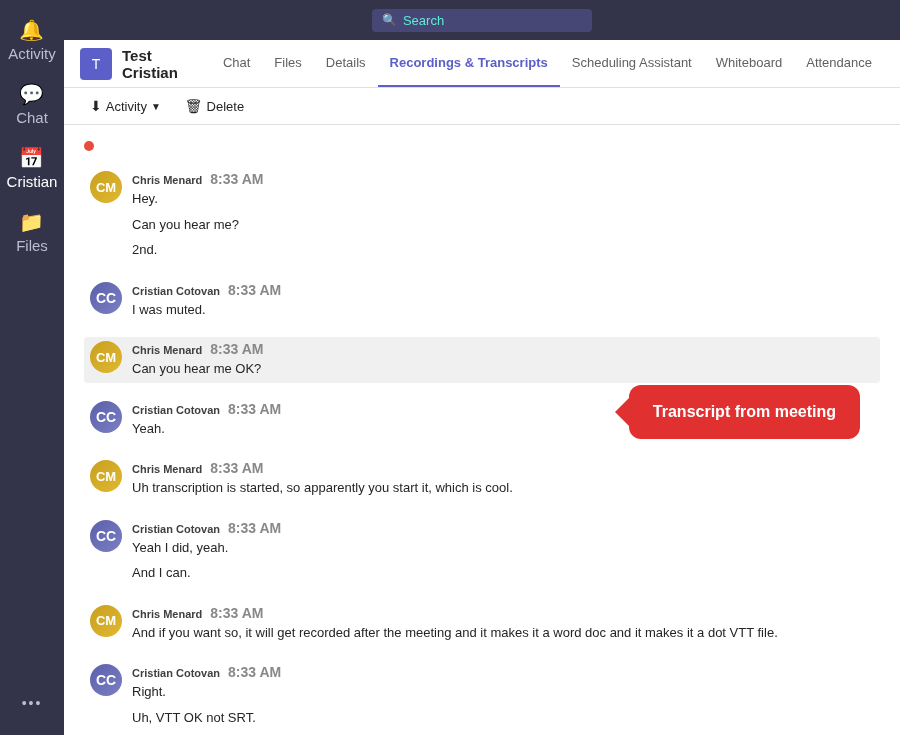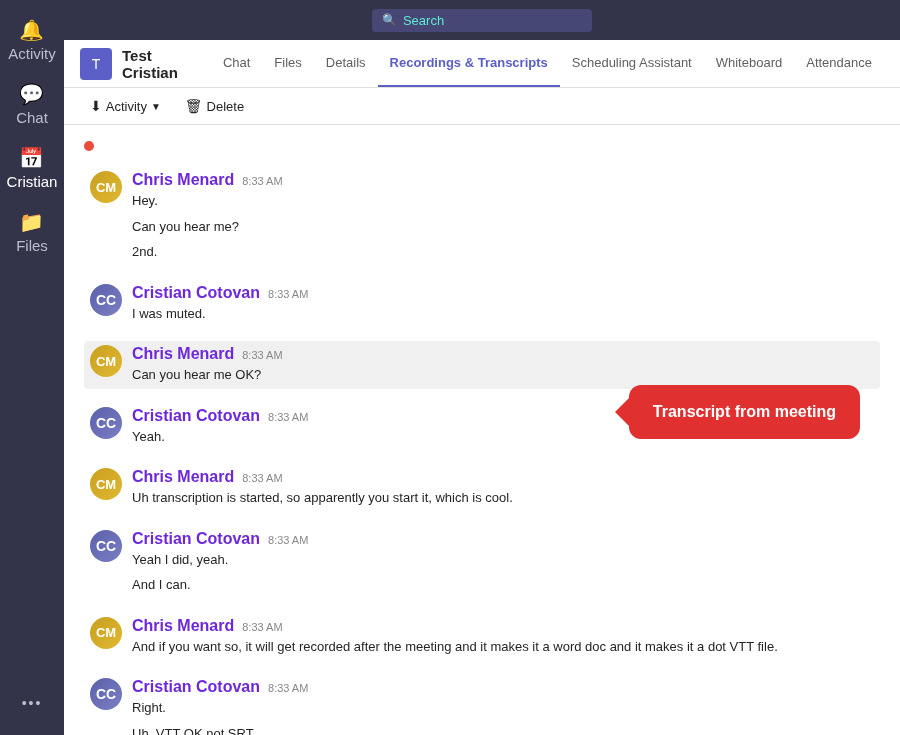--- a/index.html
+++ b/index.html
@@ -163,22 +163,22 @@
       align-items: flex-start;
       gap: 10px;
       margin-bottom: 14px;
       padding: 4px 6px;
       border-radius: 4px;
     }
     .message-group.highlighted { background: #f0f0f0; }
 
     .message-body { flex: 1; }
     .message-meta { display: flex; align-items: baseline; gap: 8px; margin-bottom: 2px; }
-    .message-author { font-size: 16px; font-weight: 600; color: #6d28d9; }
-    .message-time { font-size: 11px; color: #888; }
+    .message-author { font-size: 11px; font-weight: 600; color: #404040; }
+    .message-time { font-size: 14px; color: #888; font-weight: bold; }
     .message-text { font-size: 13px; color: #252525; line-height: 1.5; }
 
     
     .callout-wrapper {
       position: absolute;
       right: 40px;
       top: 260px;
     }
     .callout {
       background: #e03030;

